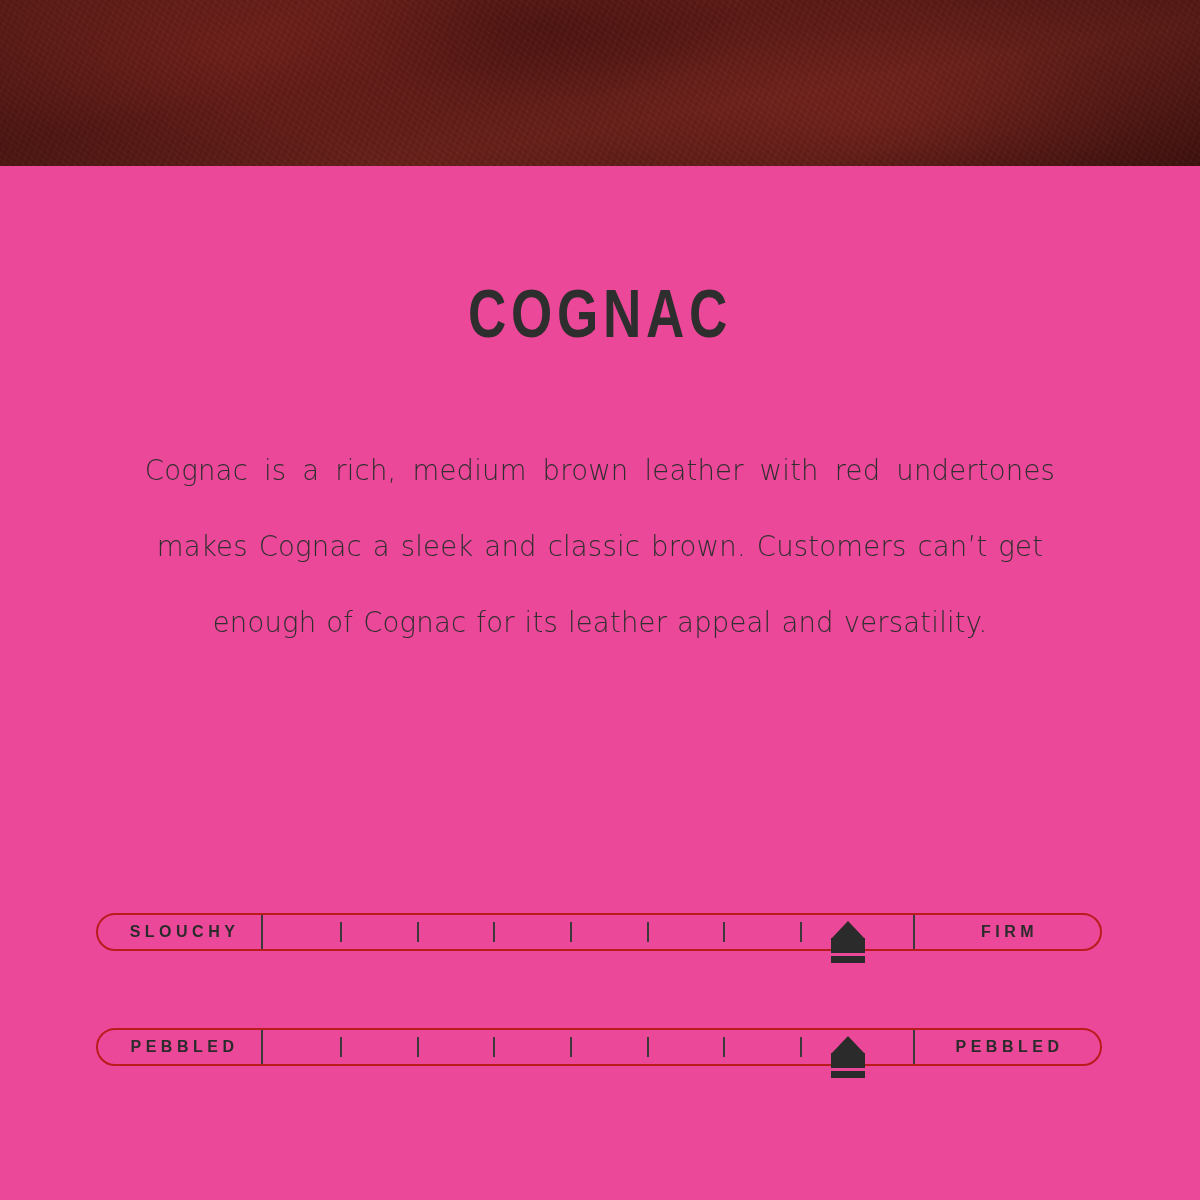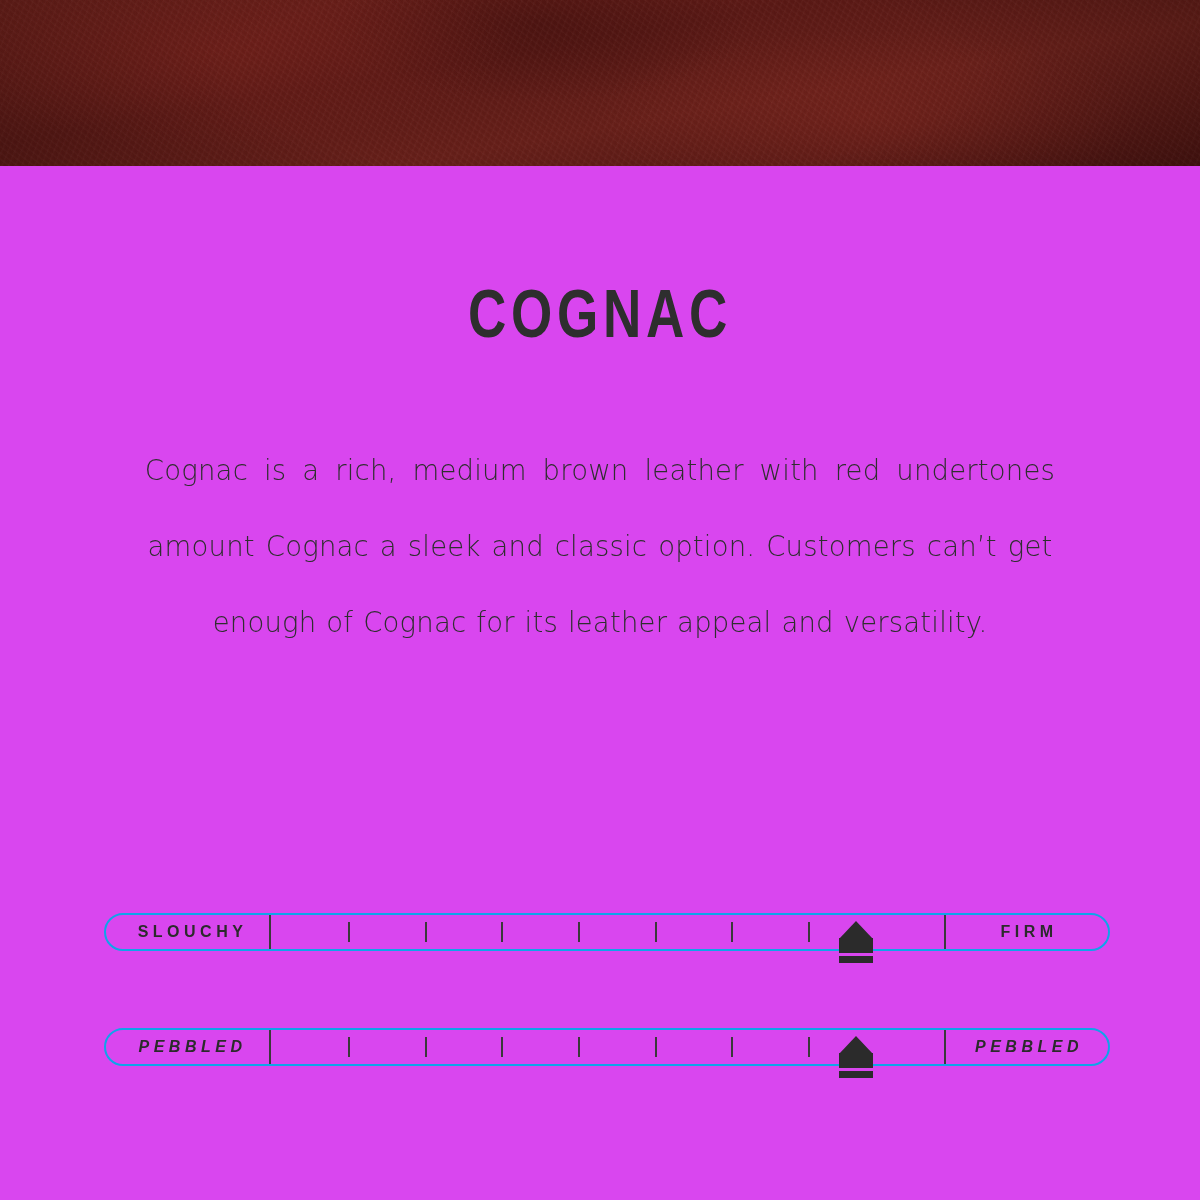--- a/index.html
+++ b/index.html
@@ -11,21 +11,21 @@
     height: 1200px;
     background: #e4e4e4;
     font-family: "Liberation Sans", sans-serif;
     overflow: hidden;
   }
 
   .page {
     position: relative;
     width: 1200px;
     height: 1200px;
-    background: #d946ef;
+    background: #ec4899;
   }
 
   
   .swatch {
     position: absolute;
     top: 0;
     left: 0;
     width: 1200px;
     height: 166px;
     background:
@@ -84,30 +84,30 @@
     margin: 0;
   }
   .body-copy .l1 { word-spacing: 7px; }
   .body-copy .l2 { word-spacing: 1px; }
   .body-copy .l3 { word-spacing: 2px; }
   .body-copy .l4 { word-spacing: 1px; }
 
   
   .scale {
     position: absolute;
-    left: 104px;
+    left: 96px;
     width: 1006px;
     height: 38px;
-    border: 2px solid #0ea5e9;
+    border: 2px solid #b91c1c;
     border-radius: 19px;
     box-sizing: border-box;
     background: transparent;
   }
   .scale.s1 { top: 913px; }
-  .scale.s2 { top: 1028px; font-style: italic; }
+  .scale.s2 { top: 1028px; }
 
   .scale .cap {
     position: absolute;
     top: 0;
     height: 34px;
     display: flex;
     align-items: center;
     justify-content: center;
     font-size: 16px;
     font-weight: bold;
@@ -117,21 +117,21 @@
     box-sizing: border-box;
   }
   .scale .cap-left {
     left: 0;
     width: 165px;
     border-right: 2px solid #3a3a3a;
     padding-left: 10px;
   }
   .scale .cap-right {
     right: 0;
-    width: 164px;
+    width: 187px;
     border-left: 2px solid #3a3a3a;
     padding-left: 4px;
   }
 
   .ticks {
     position: absolute;
     left: 165px;
     right: 165px;
     top: 0;
     height: 34px;
@@ -184,21 +184,21 @@
 
   <div class="swatch">
     <div class="grain"></div>
     <div class="vign"></div>
   </div>
 
   <div class="title">COGNAC</div>
 
   <div class="body-copy">
     <p class="l1">Cognac is a rich, medium brown leather with red undertones</p>
-    <p class="l3">amount Cognac a sleek and classic option. Customers can’t get</p>
+    <p class="l3">makes Cognac a sleek and classic brown. Customers can’t get</p>
     <p class="l4">enough of Cognac for its leather appeal and versatility.</p>
   </div>
 
   <div class="scale s1">
     <div class="cap cap-left">SLOUCHY</div>
     <div class="ticks">
       <div class="tick" style="left:11.5%"></div>
       <div class="tick" style="left:22.9%"></div>
       <div class="tick" style="left:34.3%"></div>
       <div class="tick" style="left:45.7%"></div>

